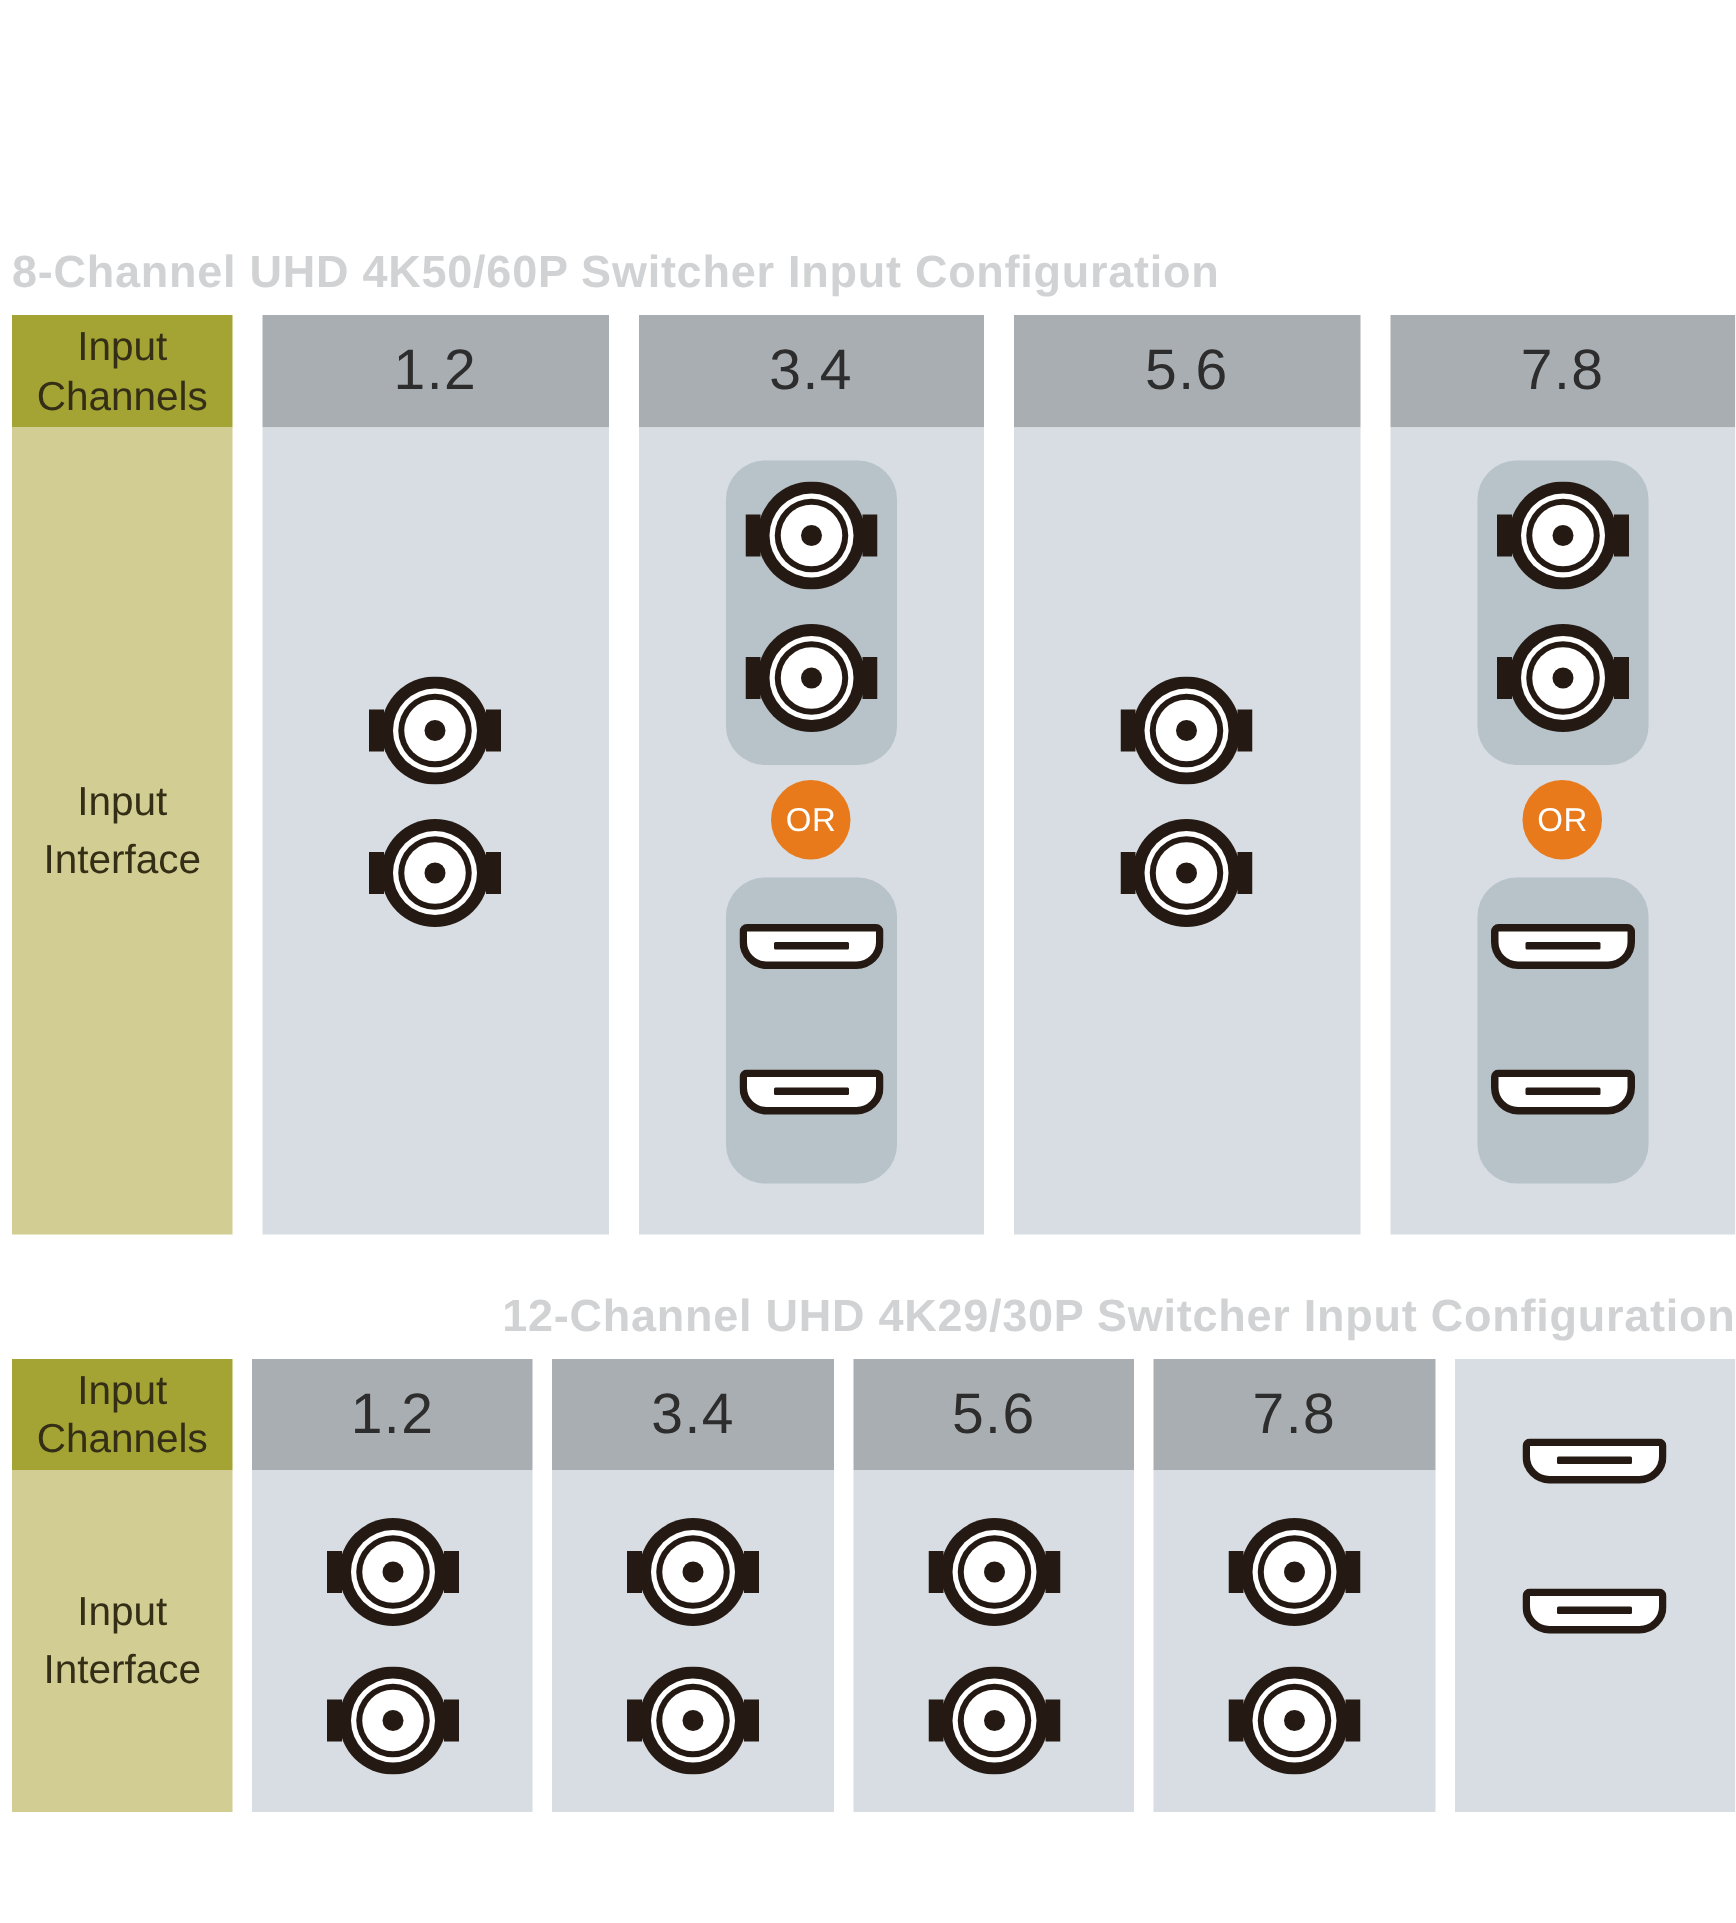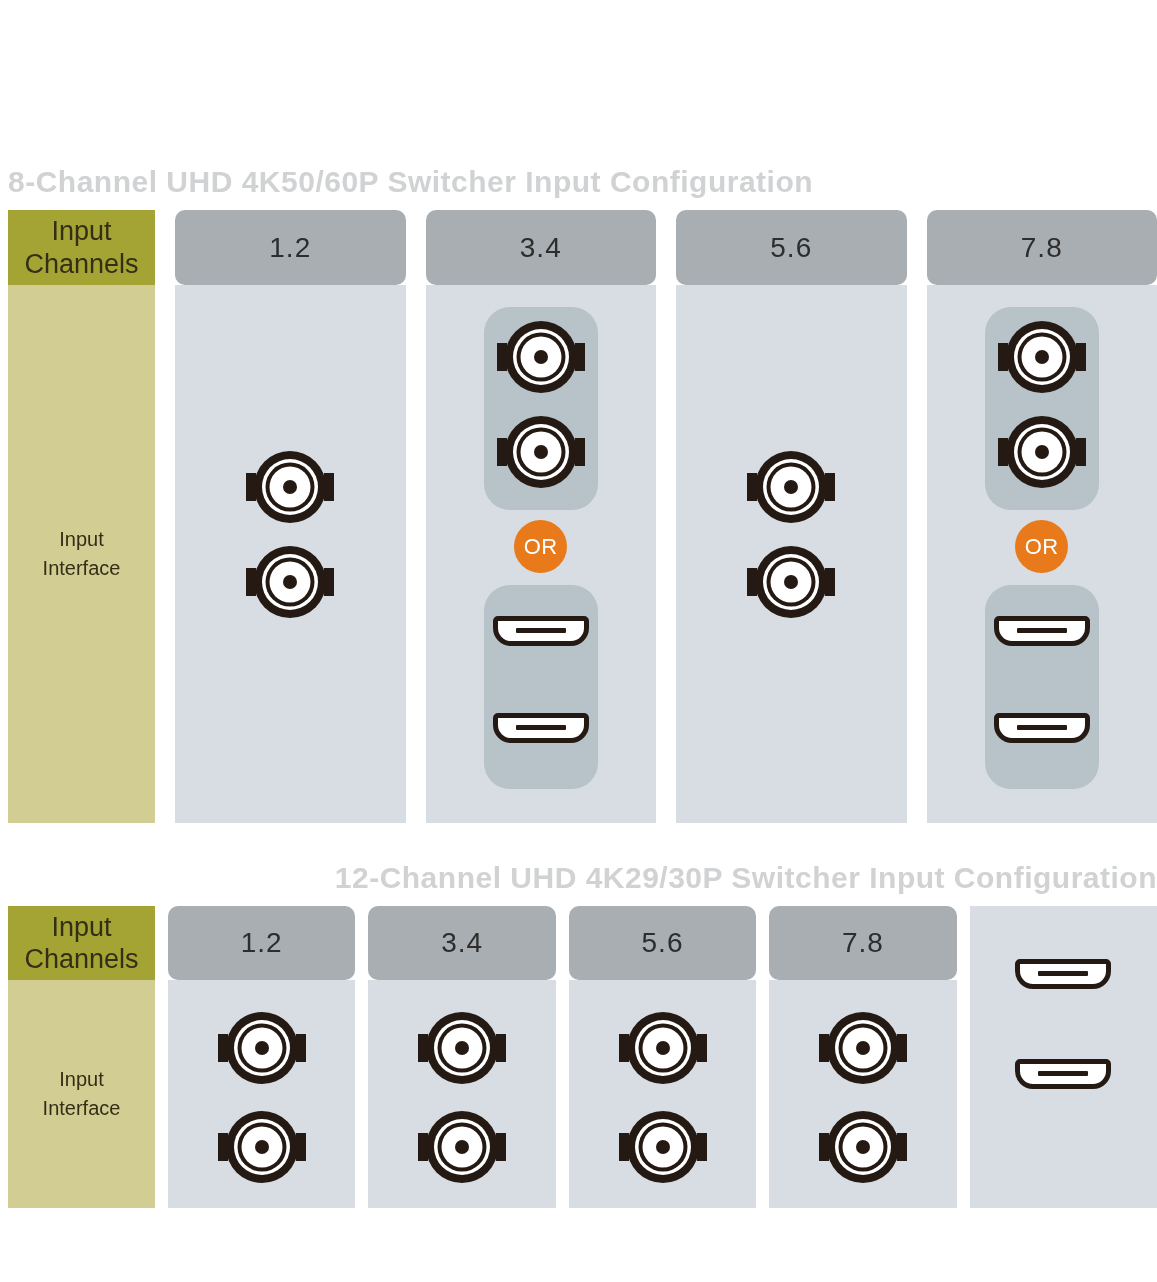--- a/index.html
+++ b/index.html
@@ -27,27 +27,27 @@
   .rowhead-top{
     background:var(--olive);color:var(--label-text);
     display:flex;align-items:center;justify-content:center;text-align:center;
     font-size:27px;line-height:1.2;padding:0 14px;
   }
   .table-top .rowhead-top,.table-top .colhead{height:75px;flex:0 0 75px;}
   .table-bottom .rowhead-top,.table-bottom .colhead{height:74px;flex:0 0 74px;}
   .rowhead-body{
     flex:1;background:var(--khaki);color:var(--label-text);
     display:flex;align-items:center;justify-content:center;text-align:center;
-    font-size:20px;line-height:1.45;padding:0 18px;
+    font-size:27px;line-height:1.45;padding:0 18px;
   }
   .col{flex:1;display:flex;flex-direction:column;}
   .colhead{
     background:var(--header-gray);color:var(--num-text);
     display:flex;align-items:center;justify-content:center;
-    font-size:28px;letter-spacing:1px;border-radius:10px;
+    font-size:38px;letter-spacing:1px;
   }
   .colbody{flex:1;background:var(--cell-bg);display:flex;flex-direction:column;align-items:center;}
   
   .body-sdi-top{padding-top:166px;gap:23px;}
   
   .conn-group{
     width:114px;background:var(--container-bg);border-radius:26px;
     display:flex;flex-direction:column;align-items:center;flex:0 0 auto;
   }
   .sdi-group{margin-top:22px;height:203px;padding-top:14px;gap:23px;}

